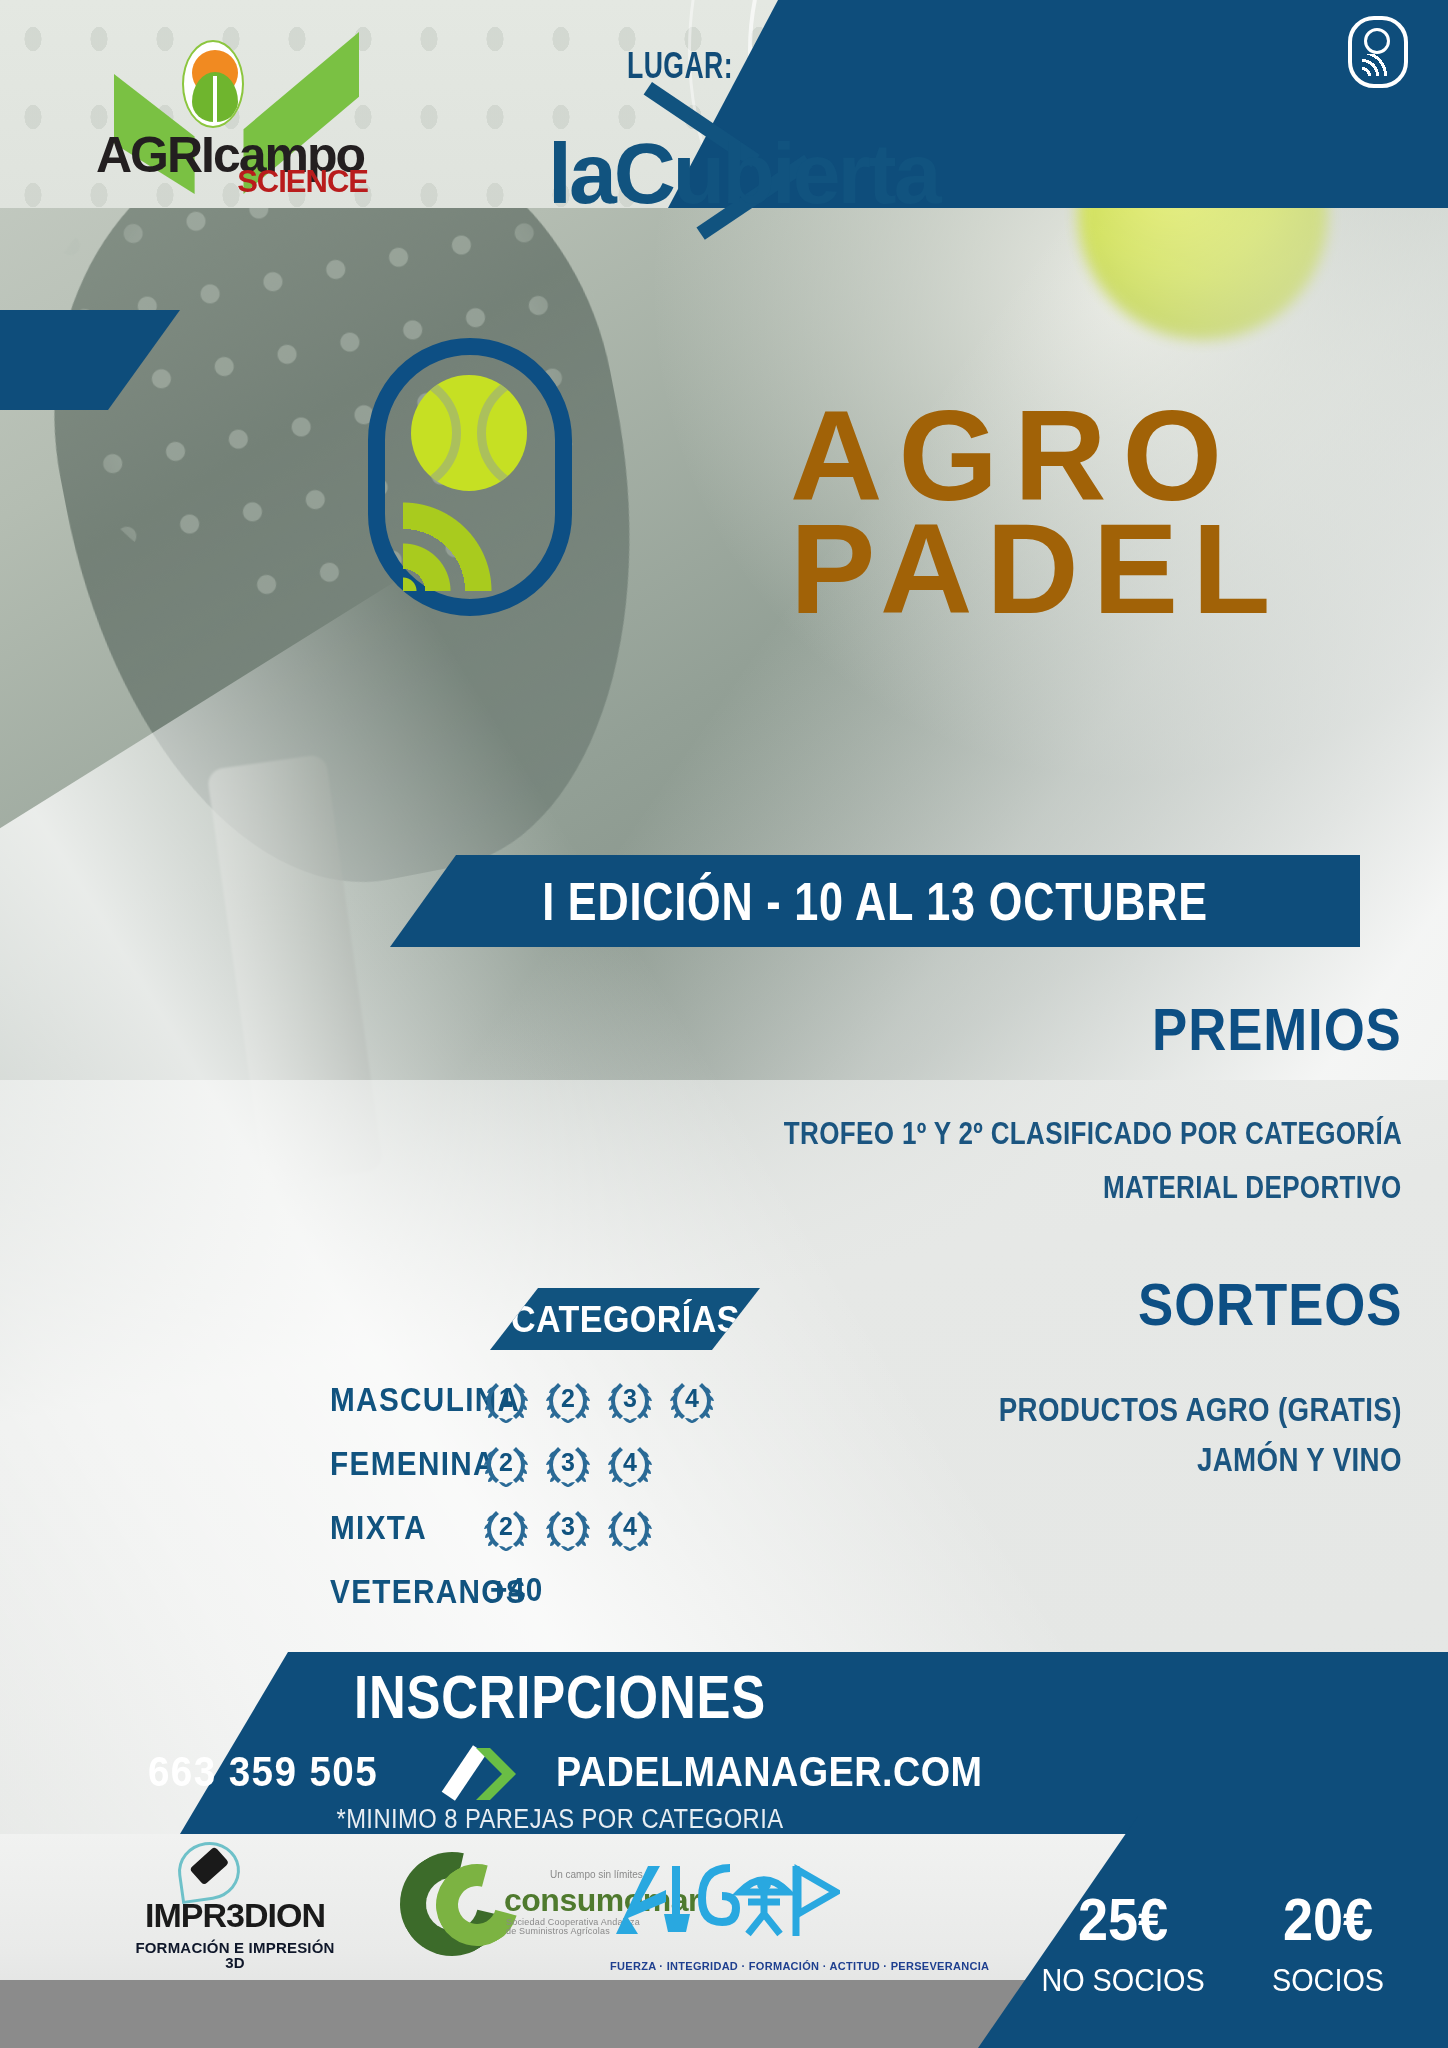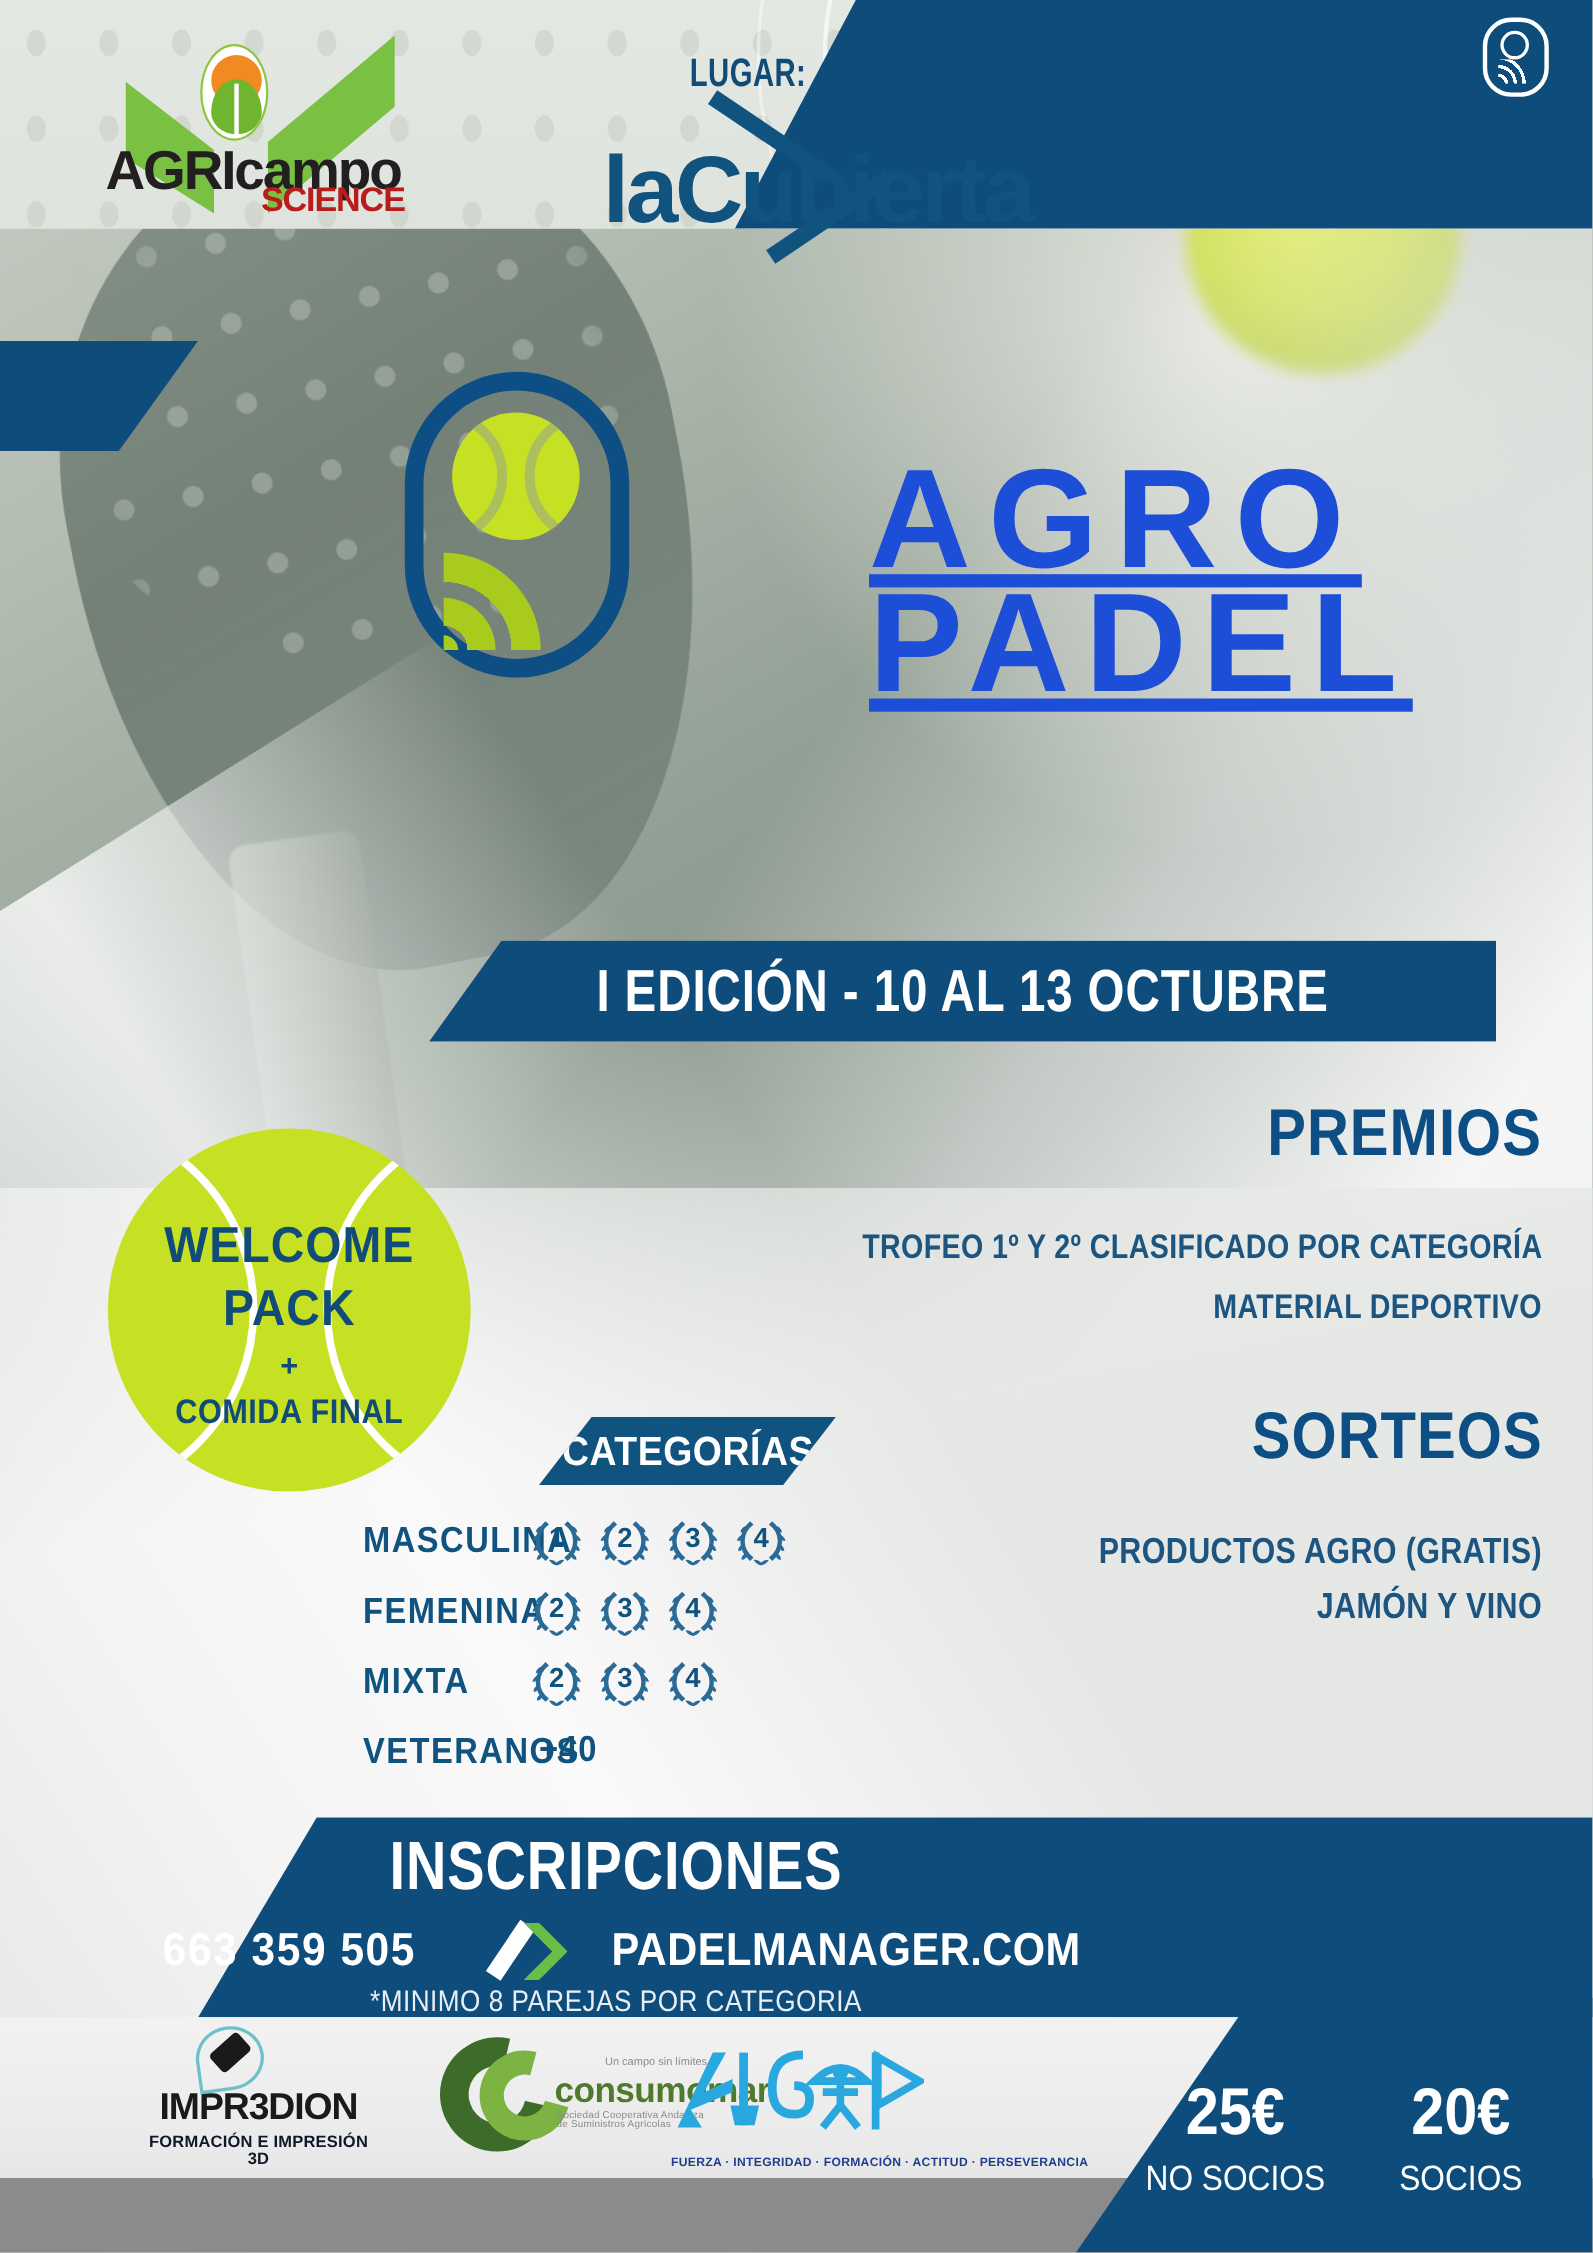--- a/index.html
+++ b/index.html
@@ -185,25 +185,24 @@
   .mark .m-wifi{
     position:absolute; left:18px; bottom:8px; width:128px; height:106px;
     background:
       radial-gradient(circle at 0 100%, rgba(0,0,0,0) 0 22px, #a9cb1e 22px 47px, rgba(0,0,0,0) 48px),
       radial-gradient(circle at 0 100%, rgba(0,0,0,0) 0 62px, #a9cb1e 62px 88px, rgba(0,0,0,0) 89px),
       radial-gradient(circle at 0 100%, #a9cb1e 0 13px, rgba(0,0,0,0) 14px);
     -webkit-mask-image:linear-gradient(#000,#000);
   }
 
   .title{
-    position:absolute; left:790px; top:416px;
-    color:#1d4ed8;
+    position:absolute; left:790px; top:400px;
+    color:#a16207;
     font:700 128px/0.88 "Liberation Sans",sans-serif;
     letter-spacing:16px;
-    text-decoration:underline;
   }
   .title .l2{ letter-spacing:14px; }
 
   
   .date-banner{
     position:absolute; left:390px; top:855px; width:970px; height:92px;
     background:#0e4d7b;
     clip-path:polygon(66px 0, 100% 0, 100% 100%, 0 100%);
     display:flex; align-items:center; justify-content:center;
   }
@@ -435,28 +434,20 @@
   </div>
 
   <div class="premios-h">PREMIOS</div>
   <div class="rline p1">TROFEO 1º Y 2º CLASIFICADO POR CATEGORÍA</div>
   <div class="rline p2">MATERIAL DEPORTIVO</div>
 
   <div class="sorteos-h">SORTEOS</div>
   <div class="rline s1">PRODUCTOS AGRO (GRATIS)</div>
   <div class="rline s2">JAMÓN Y VINO</div>
 
-  <div class="wball">
-    <div class="seam a"></div>
-    <div class="seam b"></div>
-    <div class="w1">WELCOME</div>
-    <div class="w2">PACK</div>
-    <div class="wp">+</div>
-    <div class="w3">COMIDA FINAL</div>
-  </div>
 
   <div class="cat-banner">
     <span>CATEGORÍAS</span>
   </div>
   <div class="cat-list" id="cat-list">
       <div class="cat-row">
         <div class="nm">MASCULINA</div>
         <div class="wreaths">
           <div class="wreath">
             <svg width="52" height="52" viewBox="0 0 52 52">

